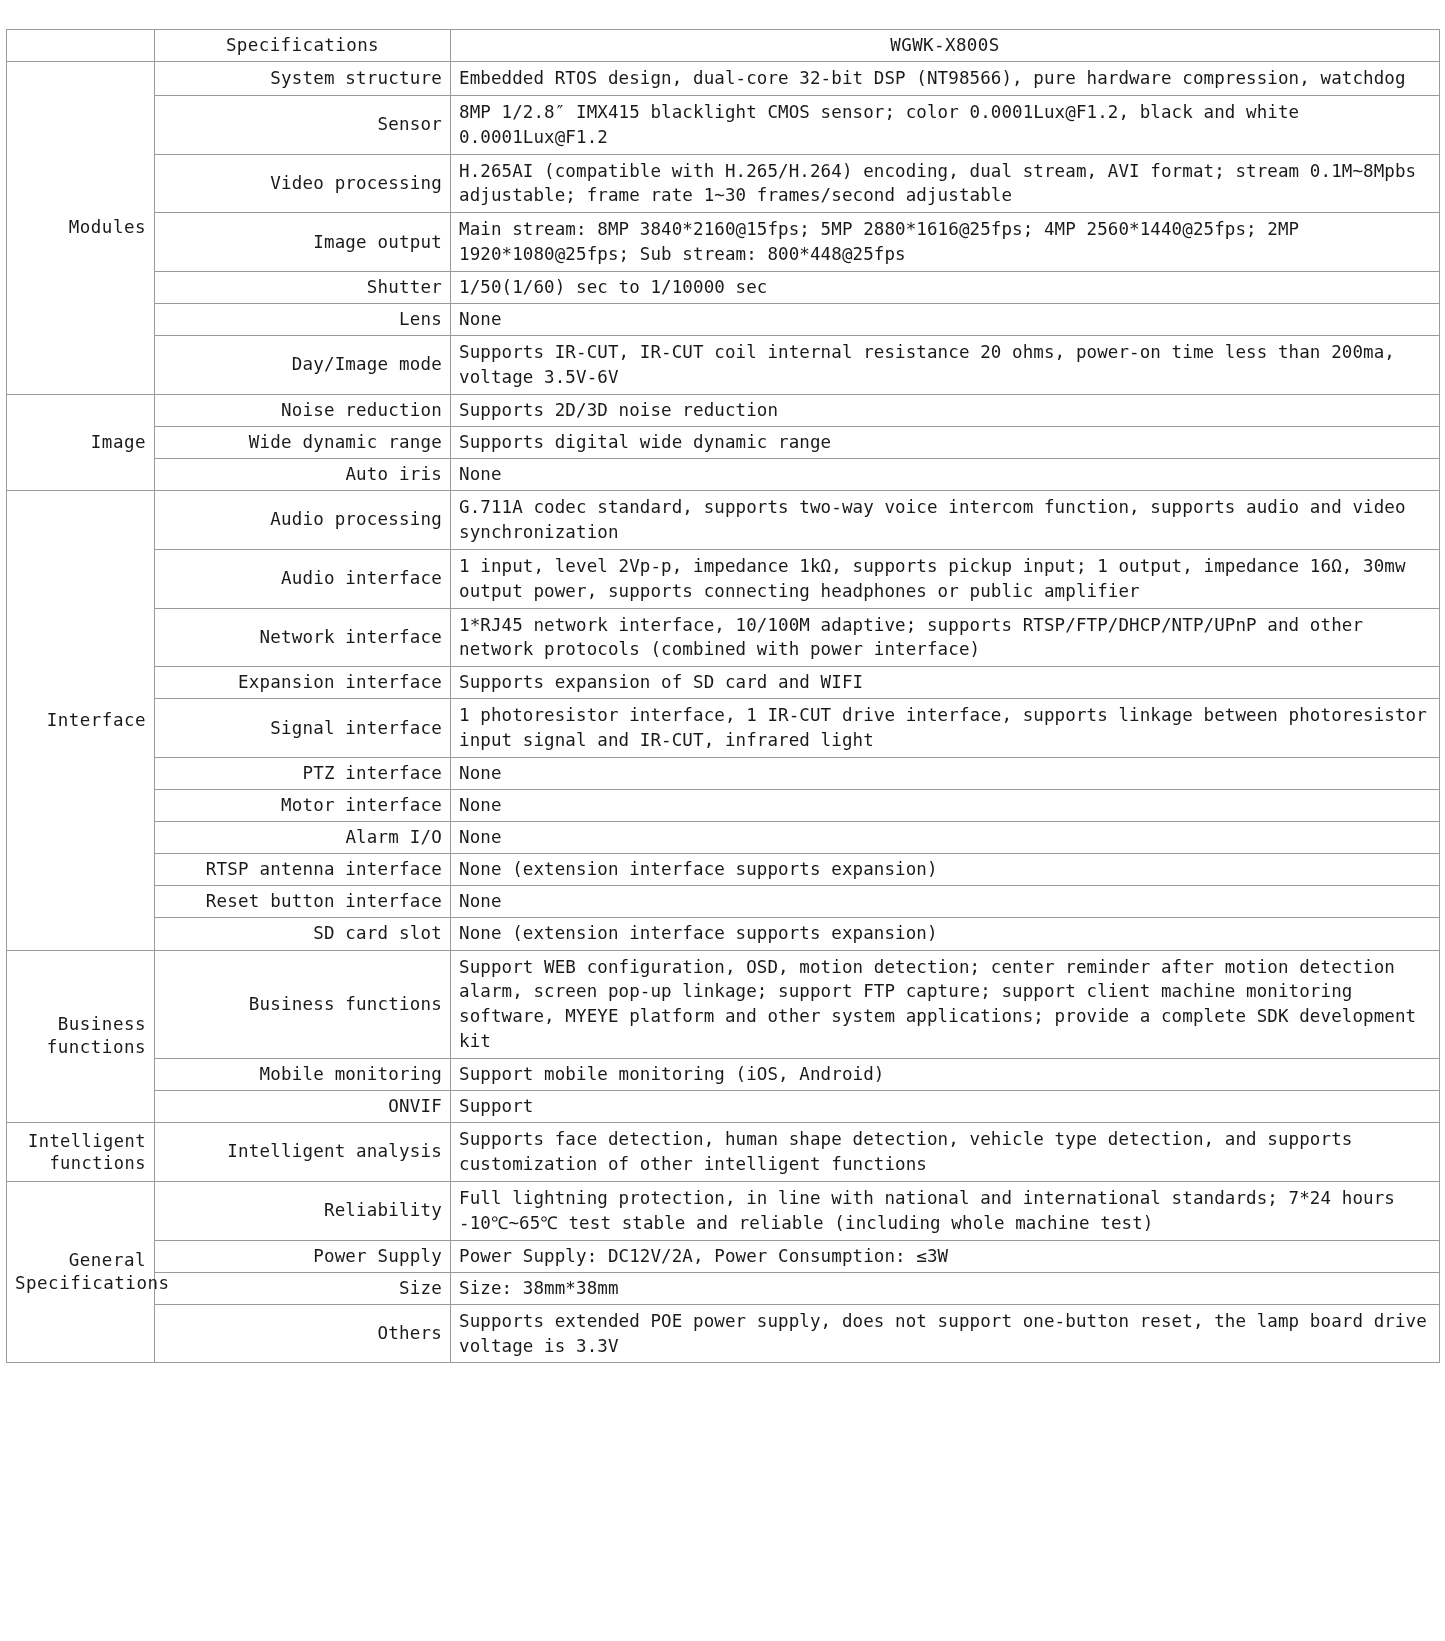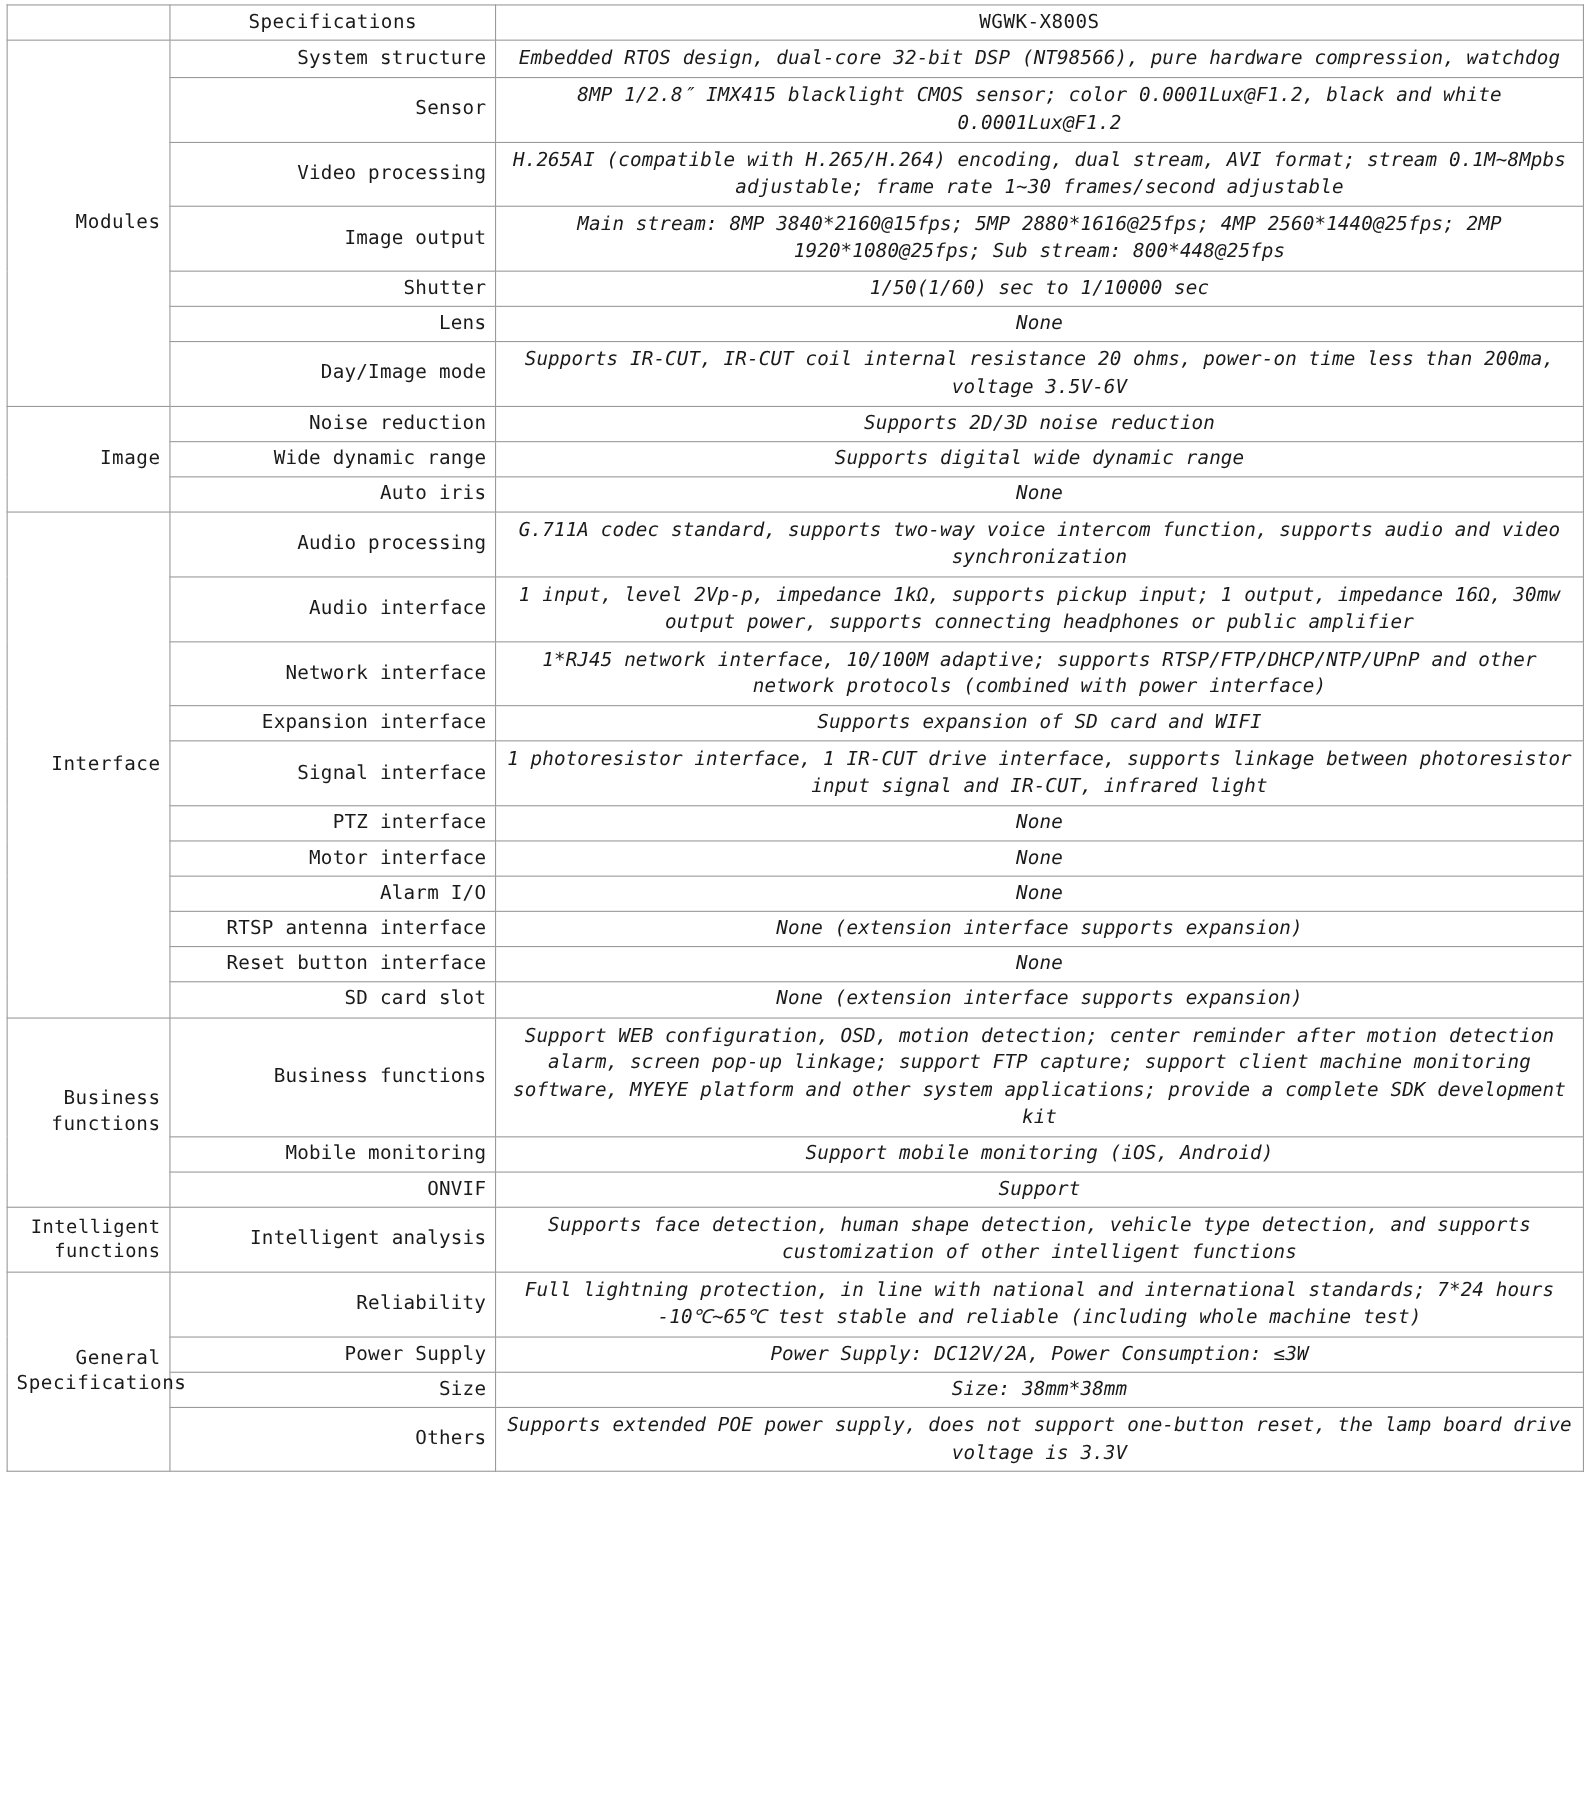--- a/index.html
+++ b/index.html
@@ -15,20 +15,21 @@
     width: 1445px;
     min-height: 1641px;
     box-sizing: border-box;
     padding: 4px 6px 6px 6px;
     background: #fff;
   }
   table.spec {
     border-collapse: collapse;
     width: 1433px;
     table-layout: fixed;
+    margin-top: 25px;
   }
   table.spec td, table.spec th {
     border: 1px solid #9a9a9a;
     padding: 4px 8px;
     vertical-align: middle;
     font-weight: normal;
     font-size: 17.5px;
     line-height: 1.32;
   }
   col.c-group { width: 148px; }
@@ -51,24 +52,23 @@
   }
   td.group.small {
     font-size: 17px;
   }
   td.item {
     text-align: right;
     font-size: 17.5px;
     letter-spacing: 0.2px;
   }
   td.val {
-    text-align: center;
+    text-align: left;
     font-size: 17.5px;
     letter-spacing: 0.1px;
-    font-style: italic;
   }
   td.val.tall { line-height: 1.42; }
 </style>
 </head>
 <body>
 
 <div class="sheet">
   <table class="spec">
     <colgroup>
       <col class="c-group">

